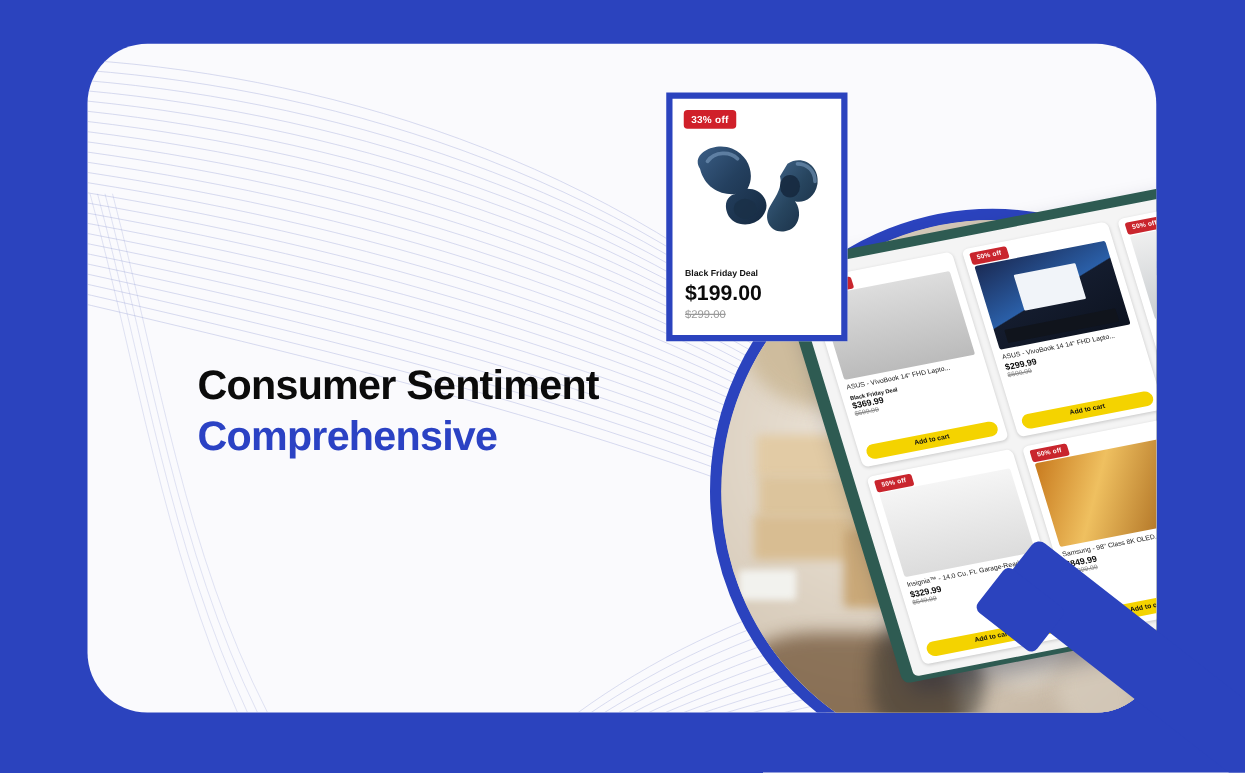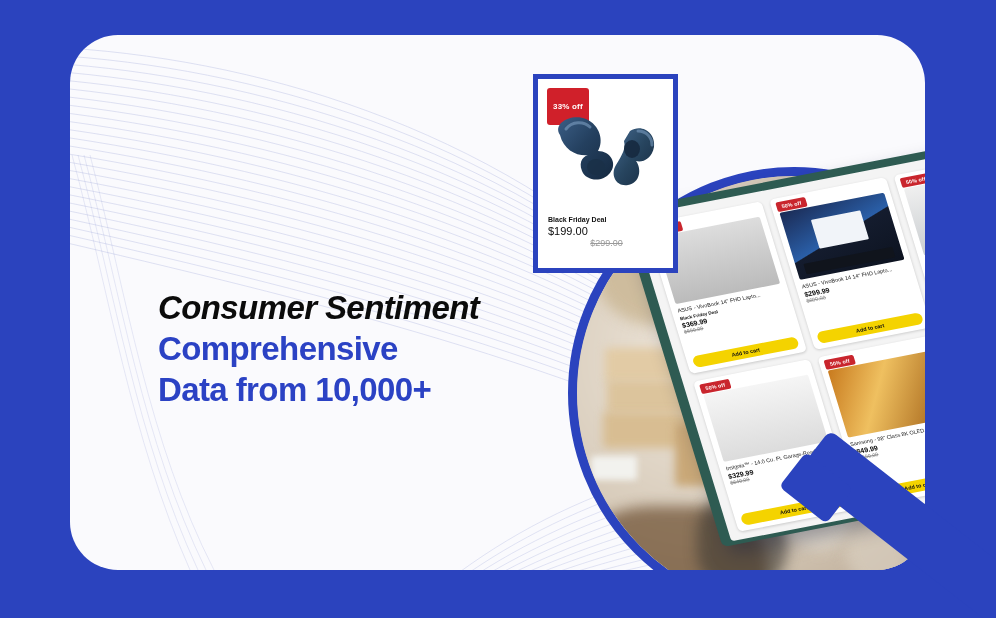--- a/index.html
+++ b/index.html
@@ -29,21 +29,21 @@
   
   .headline{
     position:absolute;
     left:88px; top:252px;
     width:400px;
     font-weight:bold;
     font-size:33px;
     line-height:41px;
     letter-spacing:-0.6px;
   }
-  .headline .l1, .headline .l2{ color:#0B0B0B; display:block;font-style:italic; }
+  .headline .l1, .headline .l2{ color:#0B0B0B; display:block; }
   .headline .l3, .headline .l4, .headline .l5{ color:#2B42C4; display:block; }
 
   
   .photo-circle{
     position:absolute;
     left:498px; top:132px;
     width:452px; height:452px;
     border-radius:50%;
     border:9px solid #2B43BE;
     overflow:hidden;
@@ -157,29 +157,29 @@
     left:533px; top:74px;
     width:145px; height:199px;
     background:#ffffff;
     border:5px solid #2B43BE;
     overflow:hidden;
   }
   .pc-badge{
     position:absolute; left:9px; top:9px;
     background:#D0202A; color:#fff;
     font-size:8px; font-weight:bold;
-    padding:14px 6px; border-radius:3px;
+    padding:3px 6px; border-radius:3px;
     letter-spacing:.2px;
   }
   .pc-img{ position:absolute; left:0; top:26px; width:135px; height:100px; }
   .pc-body{ position:absolute; left:10px; right:8px; top:130px; }
   .pc-title{ font-size:8px; line-height:11px; color:#2b2b2b; }
   .pc-deal{ font-size:7px; font-weight:bold; color:#111; margin-top:7px; }
-  .pc-price{ font-size:11px; font-weight:normal; color:#0b0b0b; margin-top:2px; }
-  .pc-was{ font-size:9px; color:#9a9a9a; text-decoration:line-through; margin-top:1px;text-align:center; }
+  .pc-price{ font-size:17px; font-weight:bold; color:#0b0b0b; margin-top:2px; }
+  .pc-was{ font-size:9px; color:#9a9a9a; text-decoration:line-through; margin-top:1px; }
 </style>
 </head>
 <body>
 
 <div id="stage">
 
   <div class="hero-card">
 
     <svg class="lineart" width="855" height="535" viewBox="0 0 855 535">
       <g fill="none" stroke="#9aa3d8" stroke-width="0.55" opacity="0.55">
@@ -233,21 +233,20 @@
         <path d="M2 120 C 40 260 60 400 120 535"></path>
         <path d="M8 120 C 46 262 66 402 128 535"></path>
         <path d="M14 120 C 52 264 72 404 136 535"></path>
         <path d="M20 120 C 58 266 78 406 144 535"></path>
       </g>
     </svg>
 
     <div class="headline">
       <span class="l1">Consumer Sentiment</span>
       <span class="l3">Comprehensive</span>
-      <span class="l4">Data from 10,000+</span>
     </div>
 
     <div class="photo-circle">
       <div class="photo-inner">
         <div class="ph" style="left:-20px;top:-20px;width:500px;height:500px;background:
              radial-gradient(circle at 30% 40%, #efe7dc 0%, #d8ccbb 38%, #b7a590 70%, #8e7d68 100%);"></div>
         <div class="ph" style="left:20px;top:30px;width:160px;height:120px;background:#cbb896;opacity:.85;"></div>
         <div class="ph" style="left:135px;top:25px;width:120px;height:110px;background:#b89b6f;opacity:.8;"></div>
         <div class="ph" style="left:160px;top:45px;width:80px;height:70px;background:#8d5f3a;opacity:.6;"></div>
 

